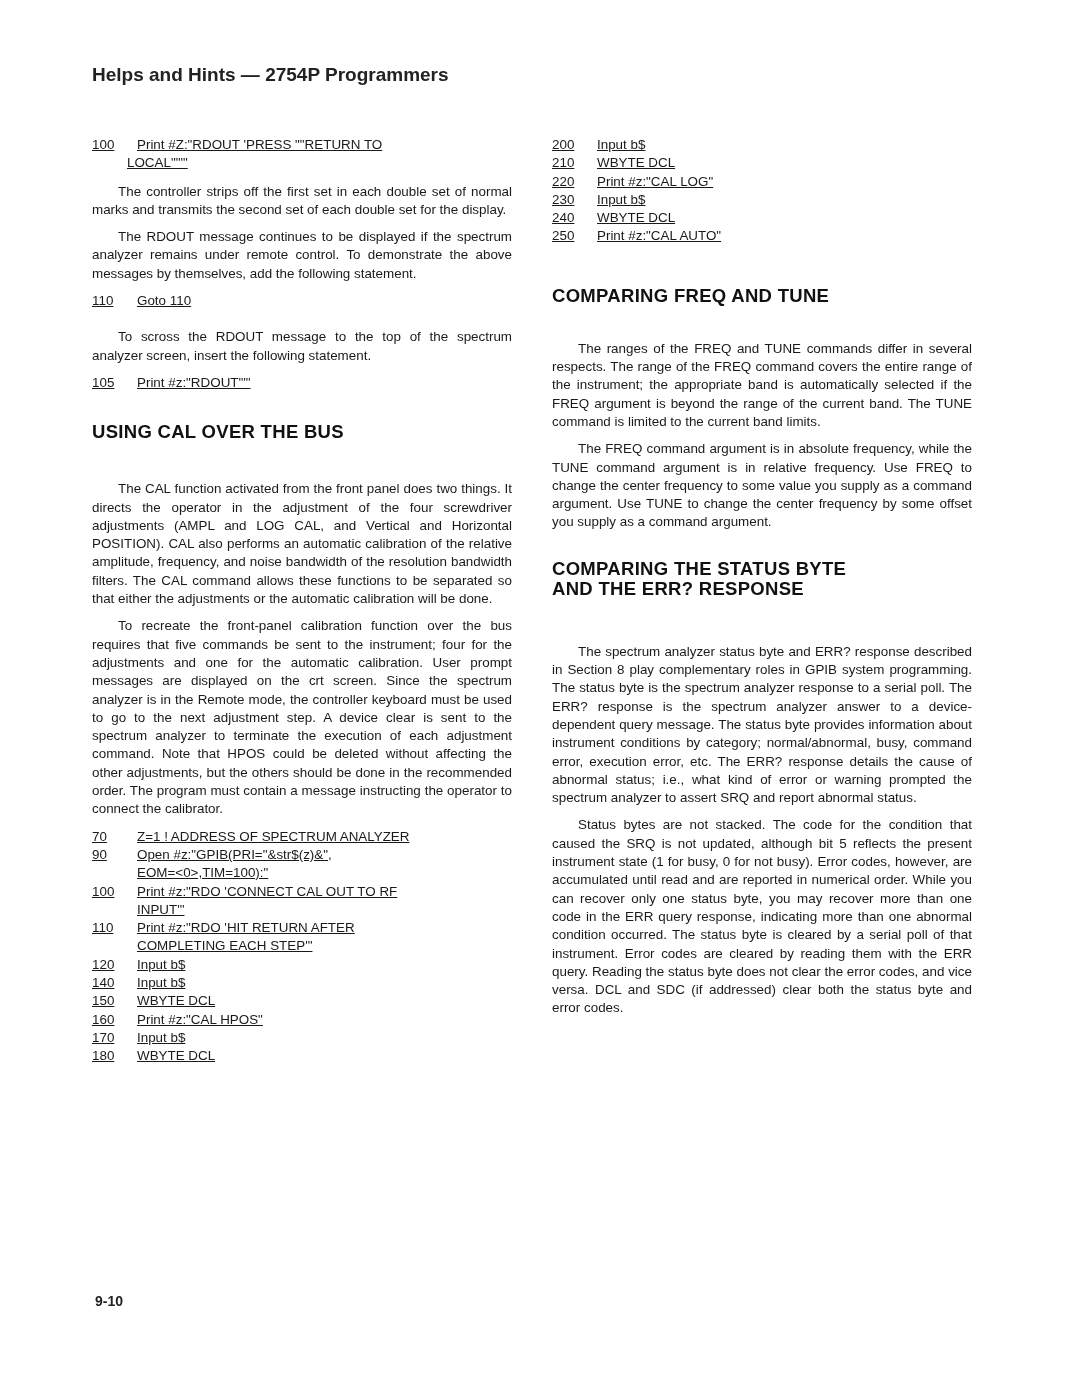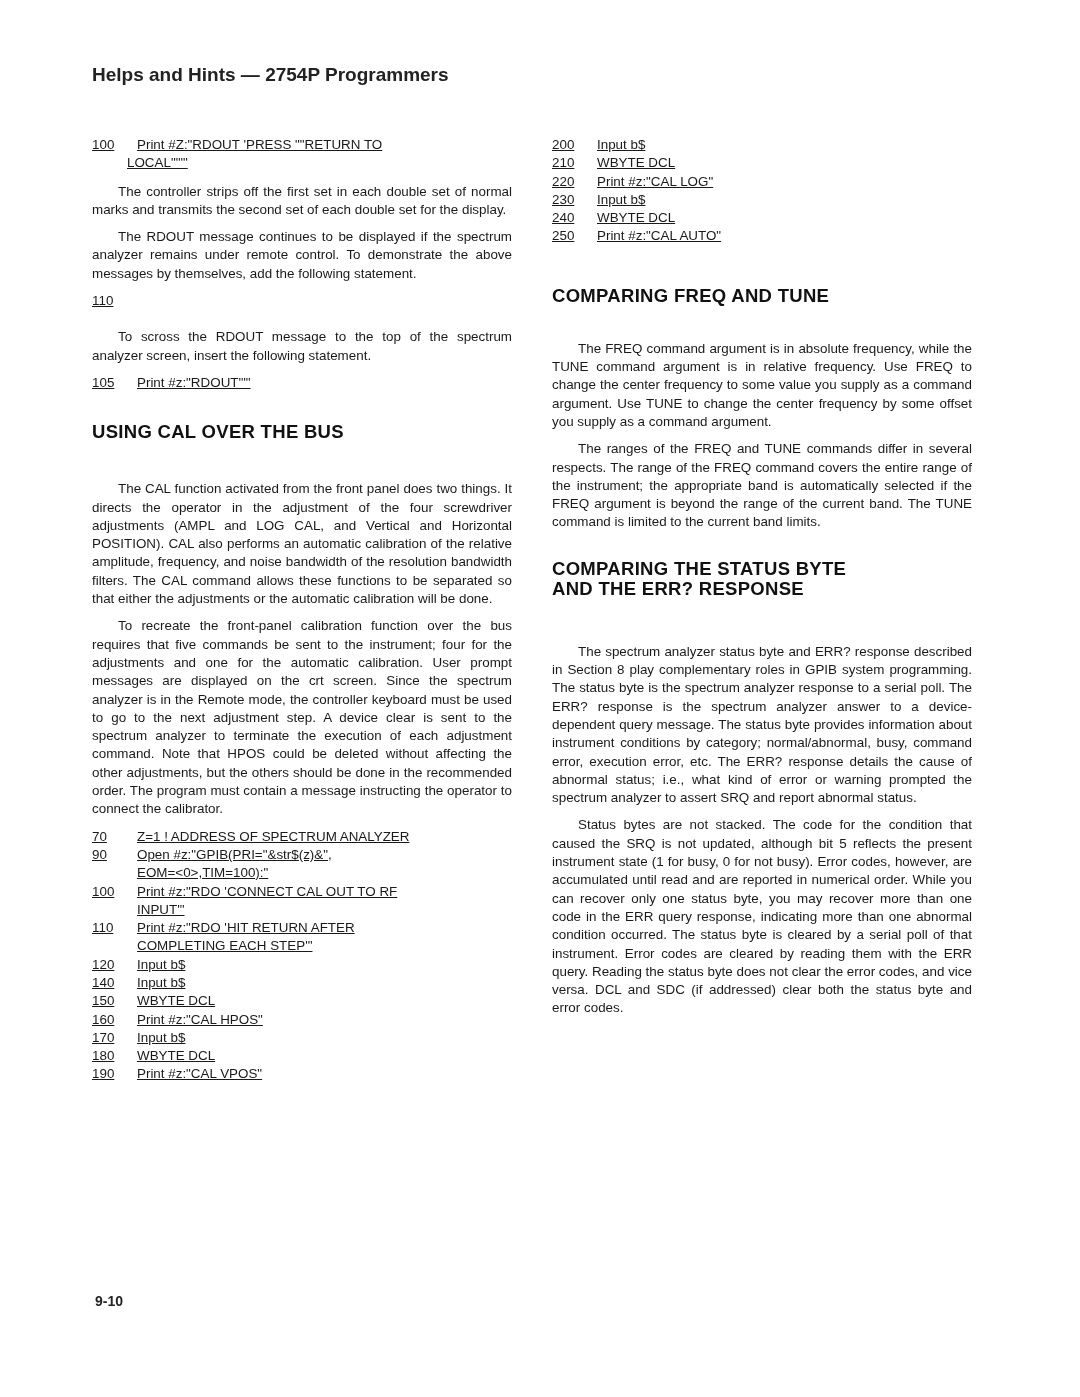--- a/index.html
+++ b/index.html
@@ -32,20 +32,21 @@
       <span class="num">100</span>
       <span class="stmt">Print #Z:"RDOUT 'PRESS ""RETURN TO</span>
     </div>
     <div class="cont" style="margin-left:-10px">LOCAL""'"</div>
   </div>
   <p class="body">The controller strips off the first set in each double set of normal marks and transmits the second set of each double set for the display.</p>
   <p class="body">The RDOUT message continues to be displayed if the spectrum analyzer remains under remote control. To demonstrate the above messages by themselves, add the following statement.</p>
   <div class="code code-block" style="margin-bottom:18px">
     <div class="code-line">
       <span class="num">110</span>
+      <span class="stmt">Goto 110</span>
     </div>
   </div>
   <p class="body">To scross the RDOUT message to the top of the spectrum analyzer screen, insert the following statement.</p>
   <div class="code code-block">
     <div class="code-line">
       <span class="num">105</span>
       <span class="stmt">Print #z:"RDOUT'""</span>
     </div>
   </div>
   <div class="spacer-a"></div>
@@ -90,24 +91,20 @@
         <span class="stmt">Print #z:"CAL HPOS"</span>
       </div>
       <div class="code-line">
         <span class="num">170</span>
         <span class="stmt">Input b$</span>
       </div>
       <div class="code-line">
         <span class="num">180</span>
         <span class="stmt">WBYTE DCL</span>
       </div>
-      <div class="code-line">
-        <span class="num">190</span>
-        <span class="stmt">Print #z:"CAL VPOS"</span>
-      </div>
     </div>
 </div>
 
 <div class="col col-right">
   <div class="code code-block" id="code5">
       <div class="code-line">
         <span class="num">200</span>
         <span class="stmt">Input b$</span>
       </div>
       <div class="code-line">
@@ -127,22 +124,22 @@
         <span class="stmt">WBYTE DCL</span>
       </div>
       <div class="code-line">
         <span class="num">250</span>
         <span class="stmt">Print #z:"CAL AUTO"</span>
       </div>
     </div>
   <div style="height:30px"></div>
   <h2>COMPARING FREQ AND TUNE</h2>
   <div style="height:34px"></div>
+  <p class="body">The ranges of the FREQ and TUNE commands differ in several respects. The range of the FREQ command covers the entire range of the instrument; the appropriate band is automatically selected if the FREQ argument is beyond the range of the current band. The TUNE command is limited to the current band limits.</p>
   <p class="body">The FREQ command argument is in absolute frequency, while the TUNE command argument is in relative frequency. Use FREQ to change the center frequency to some value you supply as a command argument. Use TUNE to change the center frequency by some offset you supply as a command argument.</p>
-  <p class="body">The ranges of the FREQ and TUNE commands differ in several respects. The range of the FREQ command covers the entire range of the instrument; the appropriate band is automatically selected if the FREQ argument is beyond the range of the current band. The TUNE command is limited to the current band limits.</p>
   <div style="height:18px"></div>
   <h2>COMPARING THE STATUS BYTE</h2>
   <h2>AND THE ERR? RESPONSE</h2>
   <div style="height:44px"></div>
   <p class="body">The spectrum analyzer status byte and ERR? response described in Section 8 play complementary roles in GPIB system programming. The status byte is the spectrum analyzer response to a serial poll. The ERR? response is the spectrum analyzer answer to a device-dependent query message. The status byte provides information about instrument conditions by category; normal/abnormal, busy, command error, execution error, etc. The ERR? response details the cause of abnormal status; i.e., what kind of error or warning prompted the spectrum analyzer to assert SRQ and report abnormal status.</p>
   <p class="body">Status bytes are not stacked. The code for the condition that caused the SRQ is not updated, although bit 5 reflects the present instrument state (1 for busy, 0 for not busy). Error codes, however, are accumulated until read and are reported in numerical order. While you can recover only one status byte, you may recover more than one code in the ERR query response, indicating more than one abnormal condition occurred. The status byte is cleared by a serial poll of that instrument. Error codes are cleared by reading them with the ERR query. Reading the status byte does not clear the error codes, and vice versa. DCL and SDC (if addressed) clear both the status byte and error codes.</p>
 </div>
 
 <div class="page-num">9-10</div>
 

